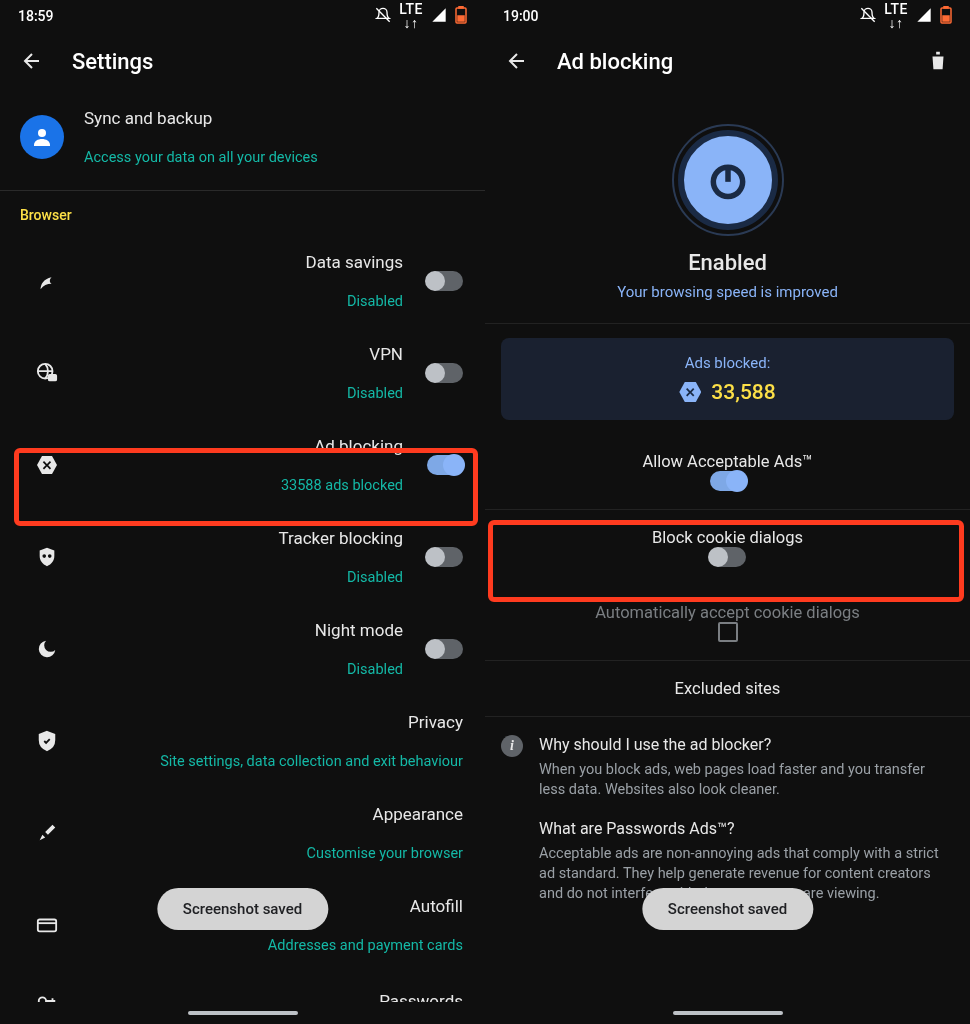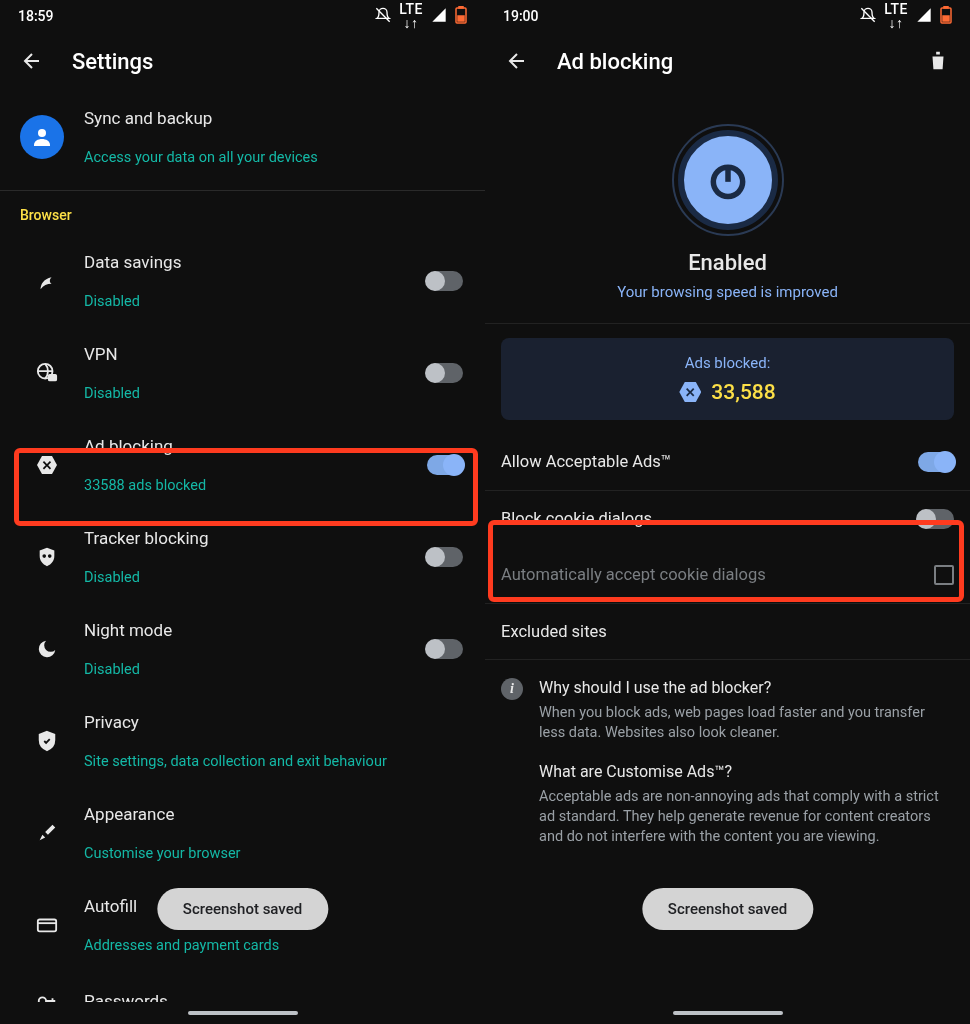--- a/index.html
+++ b/index.html
@@ -15,42 +15,42 @@
   .content { flex: 1; overflow: hidden; position: relative; }
   .sync-row { display: flex; align-items: center; gap: 20px; padding: 18px 20px 24px 20px; }
   .avatar { width: 44px; height: 44px; border-radius: 50%; background: #1a73e8; display: flex; align-items: center; justify-content: center; }
   .avatar svg { width: 24px; height: 24px; fill: #fff; }
   .row-text .t1 { font-size: 17px; color: #e8e8e8; }
   .row-text .t2 { font-size: 14.5px; color: #14b8a6; margin-top: 21px; }
   .divider { height: 1px; background: #2a2a2a; margin: 0 0 12px 0; }
   .section-label { font-size: 14px; font-weight: 500; color: #fde047; padding: 4px 20px 12px; }
   .setting-row { display: flex; align-items: center; padding: 17px 22px 17px 34px; gap: 24px; position: relative; }
   .setting-row .icon { width: 26px; height: 26px; display: flex; align-items: center; justify-content: center; color: #e8e8e8; flex-shrink: 0; }
-  .setting-row .row-text { flex: 1; }
+  .setting-row .row-text { flex: 1; text-align: right; }
   .toggle { width: 36px; height: 20px; border-radius: 10px; position: relative; cursor: pointer; flex-shrink: 0; }
   .toggle.off { background: #5f6368; }
   .toggle.off::after { content: ''; position: absolute; width: 20px; height: 20px; border-radius: 50%; background: #bdc1c6; left: -2px; top: 0; }
   .toggle.on { background: #7ea8e6; }
   .toggle.on::after { content: ''; position: absolute; width: 22px; height: 22px; border-radius: 50%; background: #8ab4f8; right: -2px; top: -1px; }
   .highlight-red { position: absolute; border: 5px solid #ff3b1f; border-radius: 6px; pointer-events: none; }
   .hl-left { left: 14px; top: 448px; width: 464px; height: 78px; }
   .hl-right { left: 488px; top: 520px; width: 476px; height: 82px; }
   .power-section { text-align: center; padding: 40px 20px 22px; }
   .power-circle { width: 100px; height: 100px; border-radius: 50%; margin: 0 auto 20px; background: #8ab4f8; border: 6px solid #1a2a44; display: flex; align-items: center; justify-content: center; position: relative; }
   .power-circle::before { content: ''; position: absolute; inset: -12px; border: 2px solid #2a3a54; border-radius: 50%; }
   .power-circle svg { width: 44px; height: 44px; stroke: #1a2a44; stroke-width: 3; fill: none; }
   .power-section .status { font-size: 22px; font-weight: 500; color: #e8e8e8; margin-bottom: 8px; }
   .power-section .sub { font-size: 15px; color: #8ab4f8; }
   .stats-card { margin: 14px 16px; background: #1a2130; border-radius: 8px; padding: 16px; text-align: center; }
   .stats-card .label { font-size: 15px; color: #8ab4f8; margin-bottom: 8px; }
   .stats-card .count-row { display: flex; align-items: center; justify-content: center; gap: 10px; }
   .stats-card .count { font-size: 21px; font-weight: 500; color: #fde047; }
   .hex { width: 22px; height: 22px; background: #8ab4f8; display: inline-flex; align-items: center; justify-content: center; clip-path: polygon(25% 5%, 75% 5%, 100% 50%, 75% 95%, 25% 95%, 0% 50%); }
   .hex span { font-size: 13px; font-weight: bold; color: #1a2a44; }
-  .option-row { display: flex; justify-content: space-between; padding: 18px 16px; }
+  .option-row { display: flex; align-items: center; justify-content: space-between; padding: 18px 16px; flex-direction: column; }
   .option-row .label { font-size: 16.5px; color: #e8e8e8; }
   .option-row.disabled .label { color: #7a7e82; }
   .checkbox { width: 20px; height: 20px; border: 2px solid #7a7e82; border-radius: 2px; }
   .thin-divider { height: 1px; background: #222; }
   .info-row { display: flex; gap: 16px; padding: 18px 16px; }
   .info-icon { width: 22px; height: 22px; border-radius: 50%; background: #5f6368; display: flex; align-items: center; justify-content: center; font-weight: bold; font-size: 14px; color: #e8e8e8; flex-shrink: 0; font-style: italic; font-family: serif; }
   .info-text .q { font-size: 16px; color: #e8e8e8; margin-bottom: 6px; }
   .info-text .a { font-size: 14.5px; color: #9aa0a6; line-height: 1.4; }
   .info-block { padding: 0 16px 16px 54px; }
   .toast { position: absolute; bottom: 72px; left: 50%; transform: translateX(-50%); background: #d4d4d4; color: #202124; padding: 12px 26px; border-radius: 24px; font-size: 15px; font-weight: 500;}
@@ -294,21 +294,21 @@
     <div class="thin-divider"></div>
     <div class="info-row">
       <div class="info-icon">i</div>
       <div class="info-text">
         <div class="q">Why should I use the ad blocker?</div>
         <div class="a">When you block ads, web pages load faster and you transfer less data. Websites also look cleaner.</div>
       </div>
     </div>
     <div class="info-block">
       <div class="info-text">
-        <div class="q">What are Customise Ads™?</div>
+        <div class="q">What are Passwords Ads™?</div>
         <div class="a">Acceptable ads are non-annoying ads that comply with a strict ad standard. They help generate revenue for content creators and do not interfere with the content you are viewing.</div>
       </div>
     </div>
 
     <div class="toast">Screenshot saved</div>
   </div>
   <div class="navbar">
       <div class="handle"></div>
     </div>
 </div>

